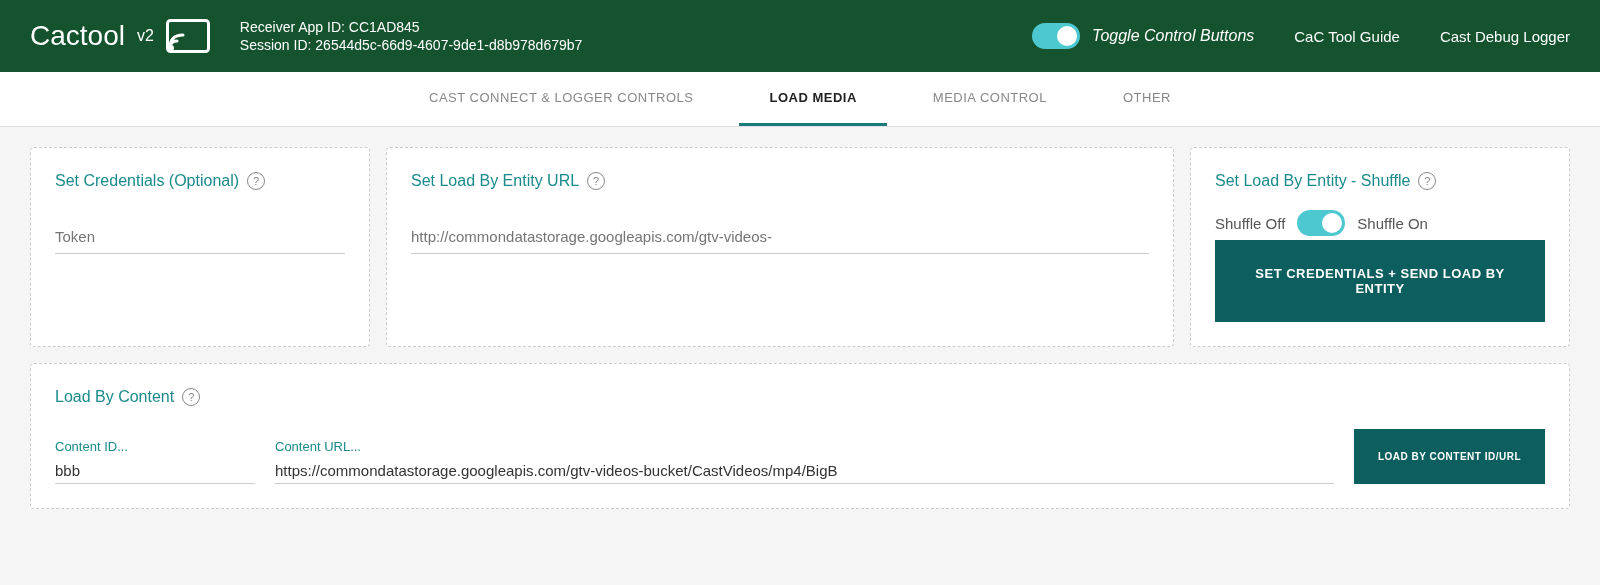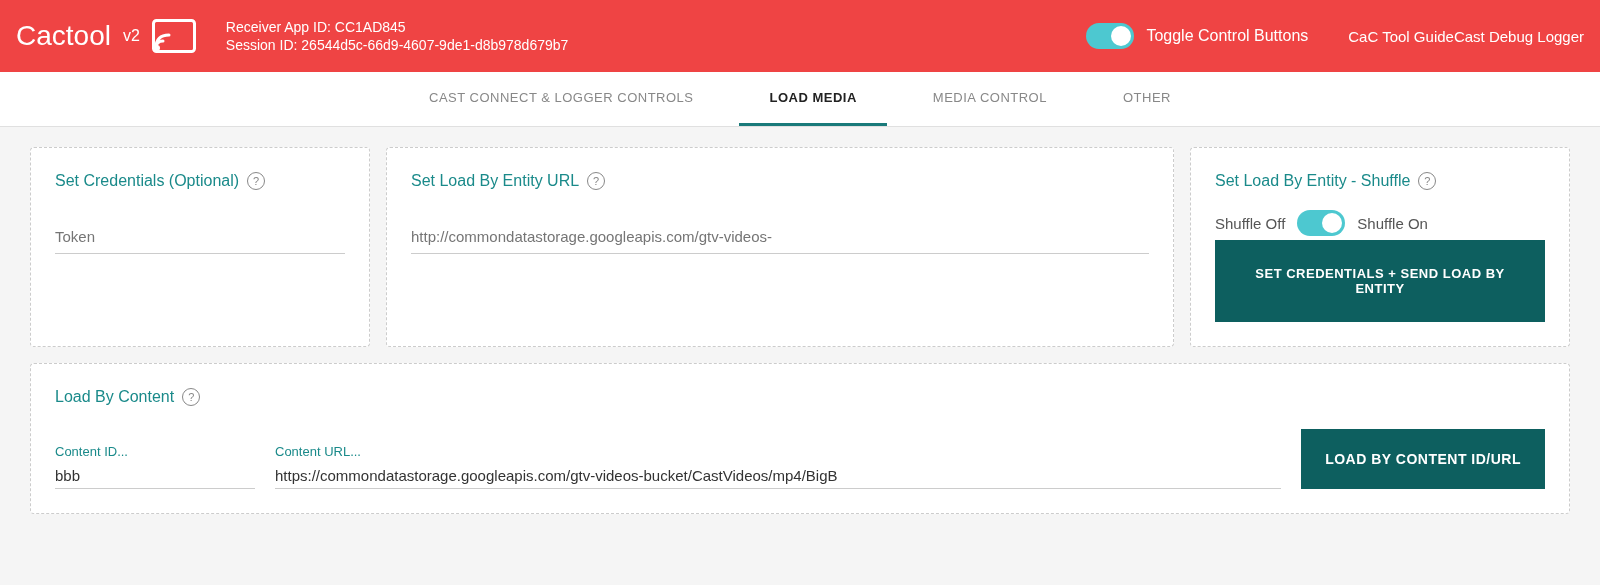--- a/index.html
+++ b/index.html
@@ -1,23 +1,23 @@
 <!DOCTYPE html>
 <html><head>
   <meta charset="utf-8">
   <style>
     * { box-sizing: border-box; margin: 0; padding: 0; }
     body { font-family: 'Helvetica Neue', Arial, sans-serif; background: #f5f5f5; width: 1600px; min-height: 585px; }
 
     
     .header {
-      background: #ef4444;
-      display: flex;
-      align-items: center;
-      padding: 0 16px;
+      background: #14532d;
+      display: flex;
+      align-items: center;
+      padding: 0 30px;
       height: 72px;
       color: white;
     }
     .logo {
       display: flex;
       align-items: center;
       gap: 12px;
       margin-right: 30px;
     }
     .logo-text {
@@ -41,20 +41,21 @@
     }
     .toggle-section {
       display: flex;
       align-items: center;
       gap: 12px;
       margin: 0 40px;
     }
     .toggle-label {
       font-size: 16px;
       color: white;
+      font-style: italic;
     }
     .toggle-switch {
       width: 48px;
       height: 26px;
       background: #4dc8d0;
       border-radius: 13px;
       position: relative;
       cursor: pointer;
     }
     .toggle-switch::after {
@@ -62,20 +63,21 @@
       position: absolute;
       right: 3px;
       top: 3px;
       width: 20px;
       height: 20px;
       background: white;
       border-radius: 50%;
     }
     .header-nav {
       display: flex;
+      gap: 40px;
       margin-left: auto;
     }
     .header-nav a {
       color: white;
       text-decoration: none;
       font-size: 15px;
     }
 
     
     .tabs-bar {
@@ -261,21 +263,21 @@
       outline: none;
       background: transparent;
       width: 100%;
     }
 
     .btn-load {
       background: #0d5f5f;
       color: white;
       border: none;
       padding: 22px 24px;
-      font-size: 14px;
+      font-size: 10px;
       font-weight: 700;
       letter-spacing: 0.5px;
       cursor: pointer;
       text-transform: uppercase;
       white-space: nowrap;
       flex-shrink: 0;
     }
   </style>
 </head>
 <body>

